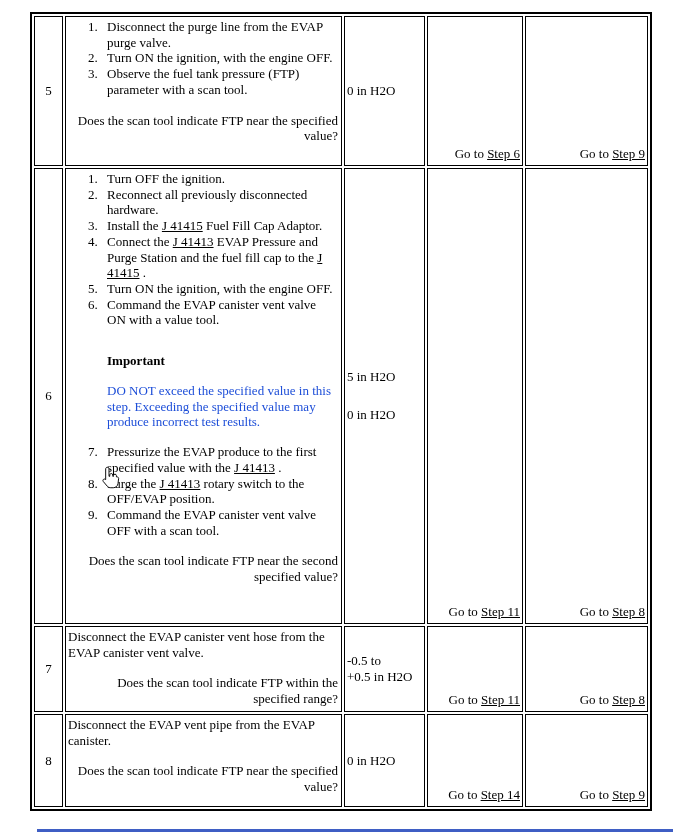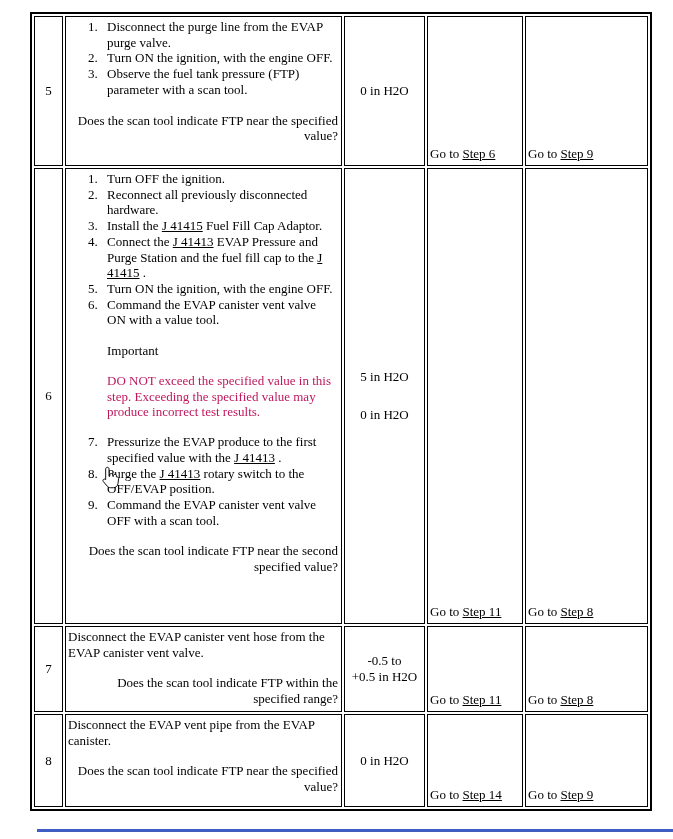--- a/index.html
+++ b/index.html
@@ -26,30 +26,30 @@
     line-height: 1.21;
     overflow: hidden;
   }
   tr.r5 { height: 150px; }
   tr.r6 { height: 456px; }
   tr.r7 { height: 85px; }
   tr.r8 { height: 93px; }
 
   .scell { text-align: center; vertical-align: middle; }
   .acell { vertical-align: top; padding: 2px 3px 4px 2px; }
-  .vcell { text-align: center; vertical-align: middle; padding: 2px; }
-  .gcell { text-align: left; vertical-align: bottom; padding: 2px 2px 3px 2px; }
+  .vcell { vertical-align: middle; padding: 2px; }
+  .gcell { text-align: right; vertical-align: bottom; padding: 2px 2px 3px 2px; }
 
   .olist { margin-left: 20px; }
   .li { display: flex; }
   .num { flex: 0 0 19px; }
   .txt { flex: 1 1 auto; }
 
-  .imp-title { font-weight: normal; margin: 15px 0 14px 19px; }
-  .imp-text  { margin: 0 0 14px 19px; color: #be185d; }
+  .imp-title { font-weight: bold; margin: 25px 0 14px 19px; }
+  .imp-text  { margin: 0 0 14px 19px; color: #1d4ed8; }
 
   .question { margin-top: 15px; text-align: right; }
   .lead { }
   .vgap { margin-top: 22px; }
 
   .lnk { color: #000; text-decoration: underline; cursor: pointer; }
 
   .bottom-line {
     position: absolute; left: 37px; top: 829px;
     width: 636px; height: 3px;

